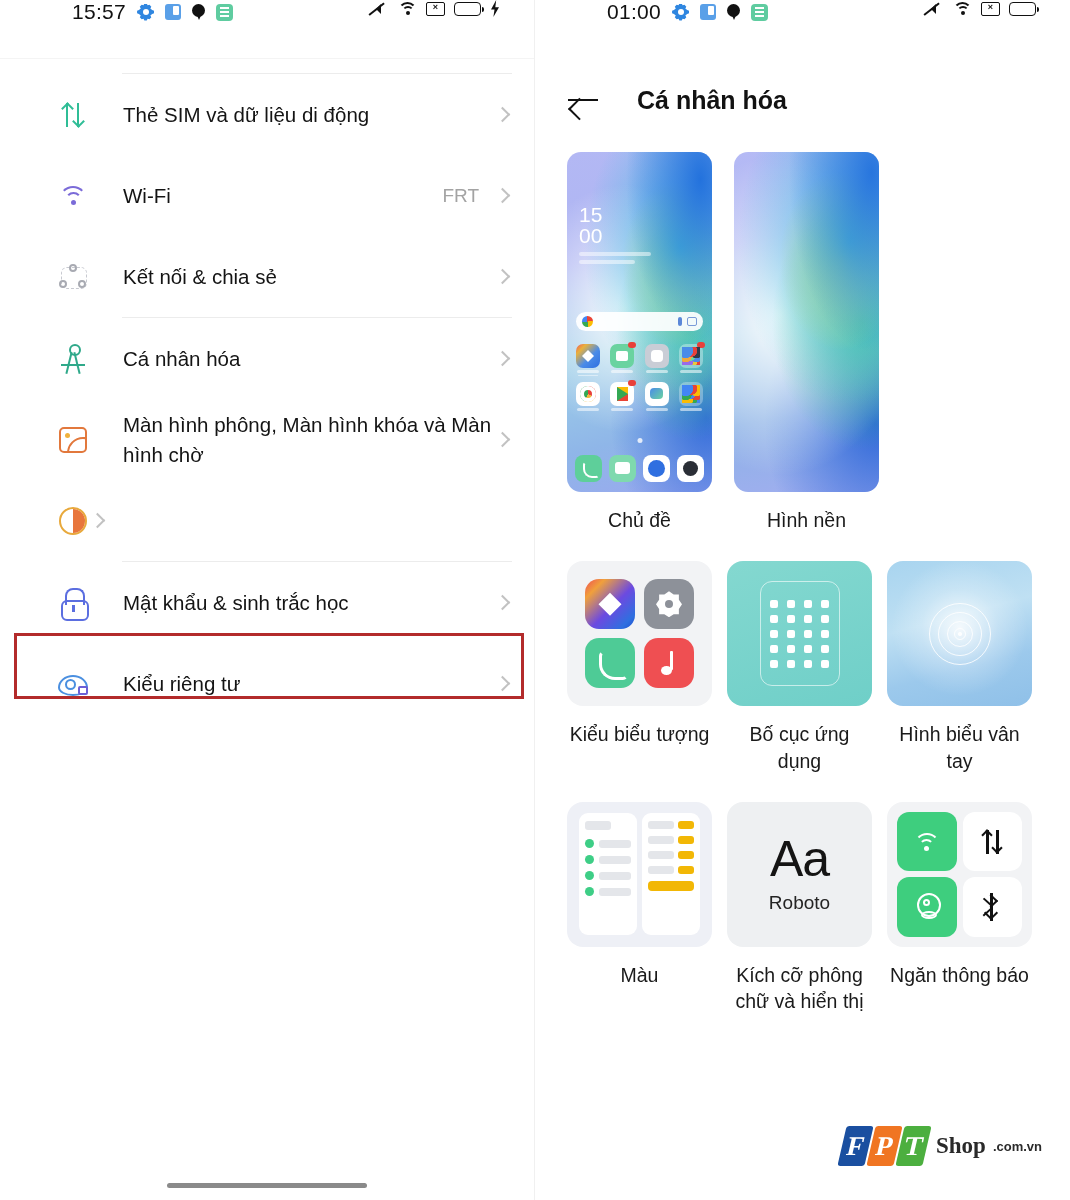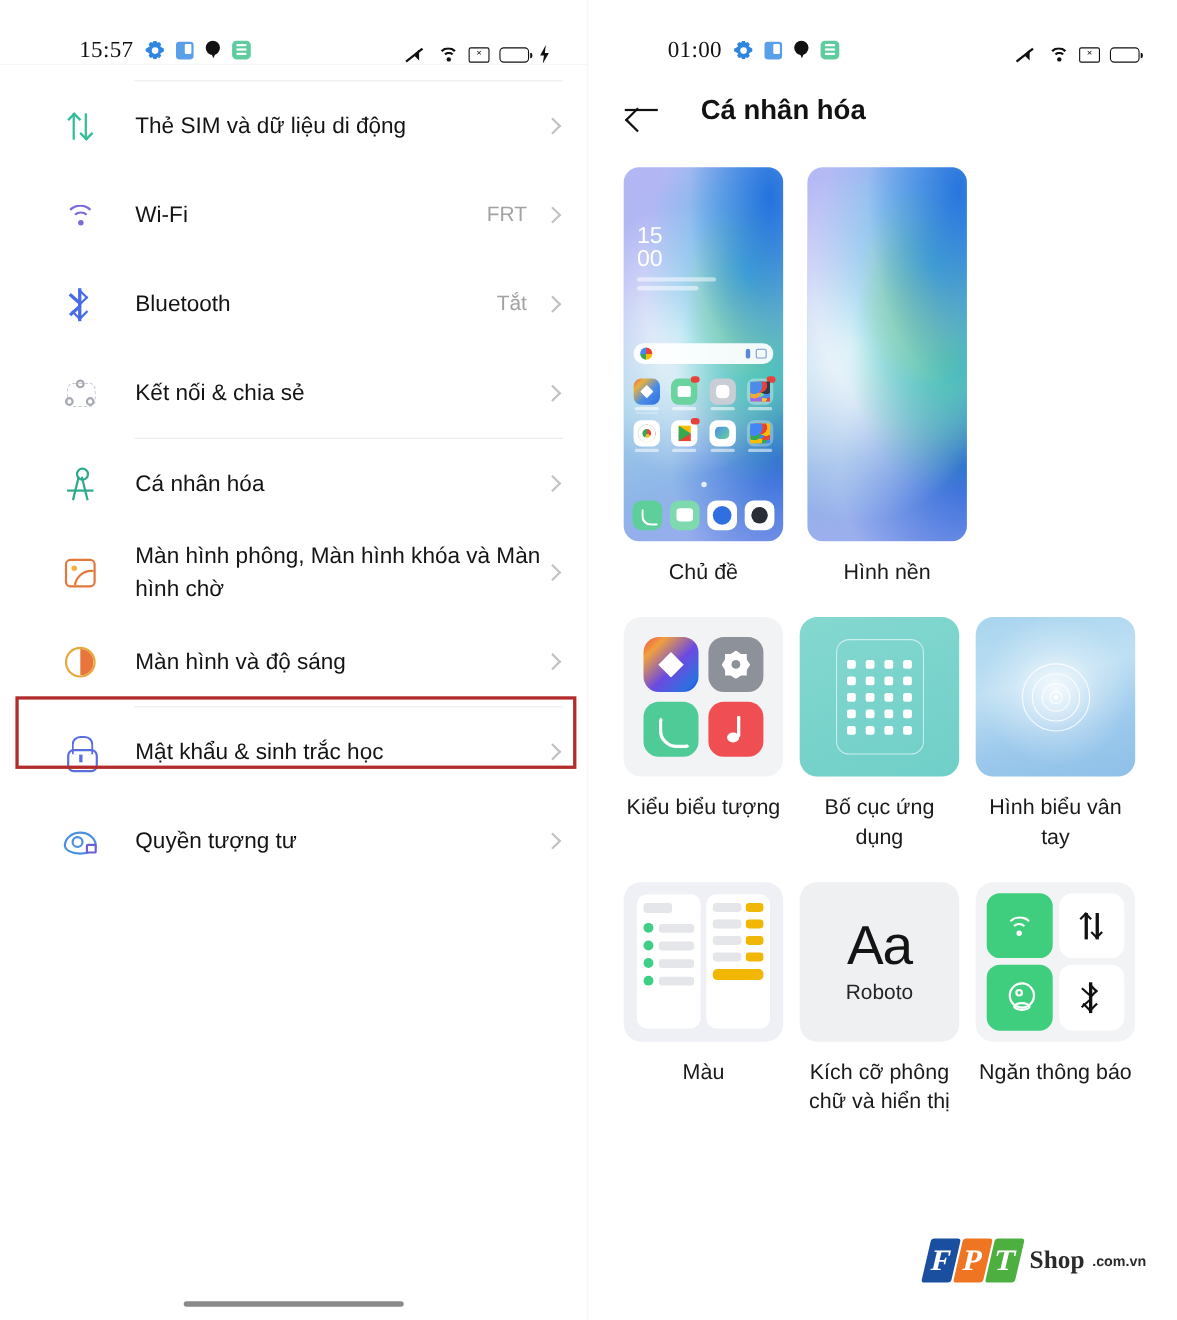--- a/index.html
+++ b/index.html
@@ -8,22 +8,22 @@
     font-family: "Liberation Sans", sans-serif;
     background: #ffffff; overflow: hidden;
   }
   .screens { display: flex; width: 1070px; height: 1200px; }
   .panel { position: relative; height: 1200px; background: #fff; }
   .panel-left { width: 535px; border-right: 1px solid #f0f0f0; }
   .panel-right { width: 535px; }
 
   
   .statusbar {
-    height: 58px; display: flex; align-items: flex-end;
-    padding: 0 34px 0 72px; justify-content: space-between; font-family: Liberation Serif, serif;
+    height: 58px; display: flex; align-items: flex-start;
+    padding: 0 34px 0 72px; justify-content: space-between;
   }
   .sb-left { display: flex; align-items: center; gap: 11px; }
   .sb-time { font-size: 21px; color: #111; letter-spacing: .3px; font-weight: 400; }
   .sb-right { display: flex; align-items: center; gap: 9px; }
   .ic { display: inline-block; }
 
   .gear-ic { width: 17px; height: 17px; position: relative; }
   .gear-ic::before {
     content: ""; position: absolute; inset: 0;
     background: #2f86e0;
@@ -532,33 +532,20 @@
               <i></i>
               <i></i>
               <i></i>
             </span>
         </span>
         <span class="row-label">Wi-Fi</span>
         <span class="row-value">FRT</span>
         <span class="chev"></span>
       </div>
 
-      <div class="row">
-        <span class="row-ic">
-          <span class="bt-ic">
-              <i class="bt-d1"></i>
-              <i class="bt-d2"></i>
-              <i class="bt-x1"></i>
-              <i class="bt-x2"></i>
-            </span>
-        </span>
-        <span class="row-label">Bluetooth</span>
-        <span class="row-value">Tắt</span>
-        <span class="chev"></span>
-      </div>
 
       <div class="row">
         <span class="row-ic">
           <span class="share-ic">
               <i></i>
               <i></i>
               <i></i>
             </span>
         </span>
         <span class="row-label">Kết nối &amp; chia sẻ</span>
@@ -584,21 +571,20 @@
           <span class="photo-ic"></span>
         </span>
         <span class="row-label">Màn hình phông, Màn hình khóa và Màn hình chờ</span>
         <span class="chev"></span>
       </div>
 
       <div class="row">
         <span class="row-ic">
           <span class="bright-ic"></span>
         </span>
-        <span class="row-label">Màn hình và độ sáng</span>
         <span class="chev"></span>
       </div>
 
 
 
       <div class="divider"></div>
 
       <div class="row">
         <span class="row-ic">
           <span class="lock-ic">
@@ -608,21 +594,21 @@
         <span class="row-label">Mật khẩu &amp; sinh trắc học</span>
         <span class="chev"></span>
       </div>
 
       <div class="row">
         <span class="row-ic">
           <span class="eye-ic">
               <i class="eye-lock"></i>
             </span>
         </span>
-        <span class="row-label">Quyền tượng tư</span>
+        <span class="row-label">Kiểu riêng tư</span>
         <span class="chev"></span>
       </div>
 
       <div class="highlight-box"></div>
     </div>
 
     <div class="gesturebar"></div>
   </div>
 
   <div class="panel panel-right">

